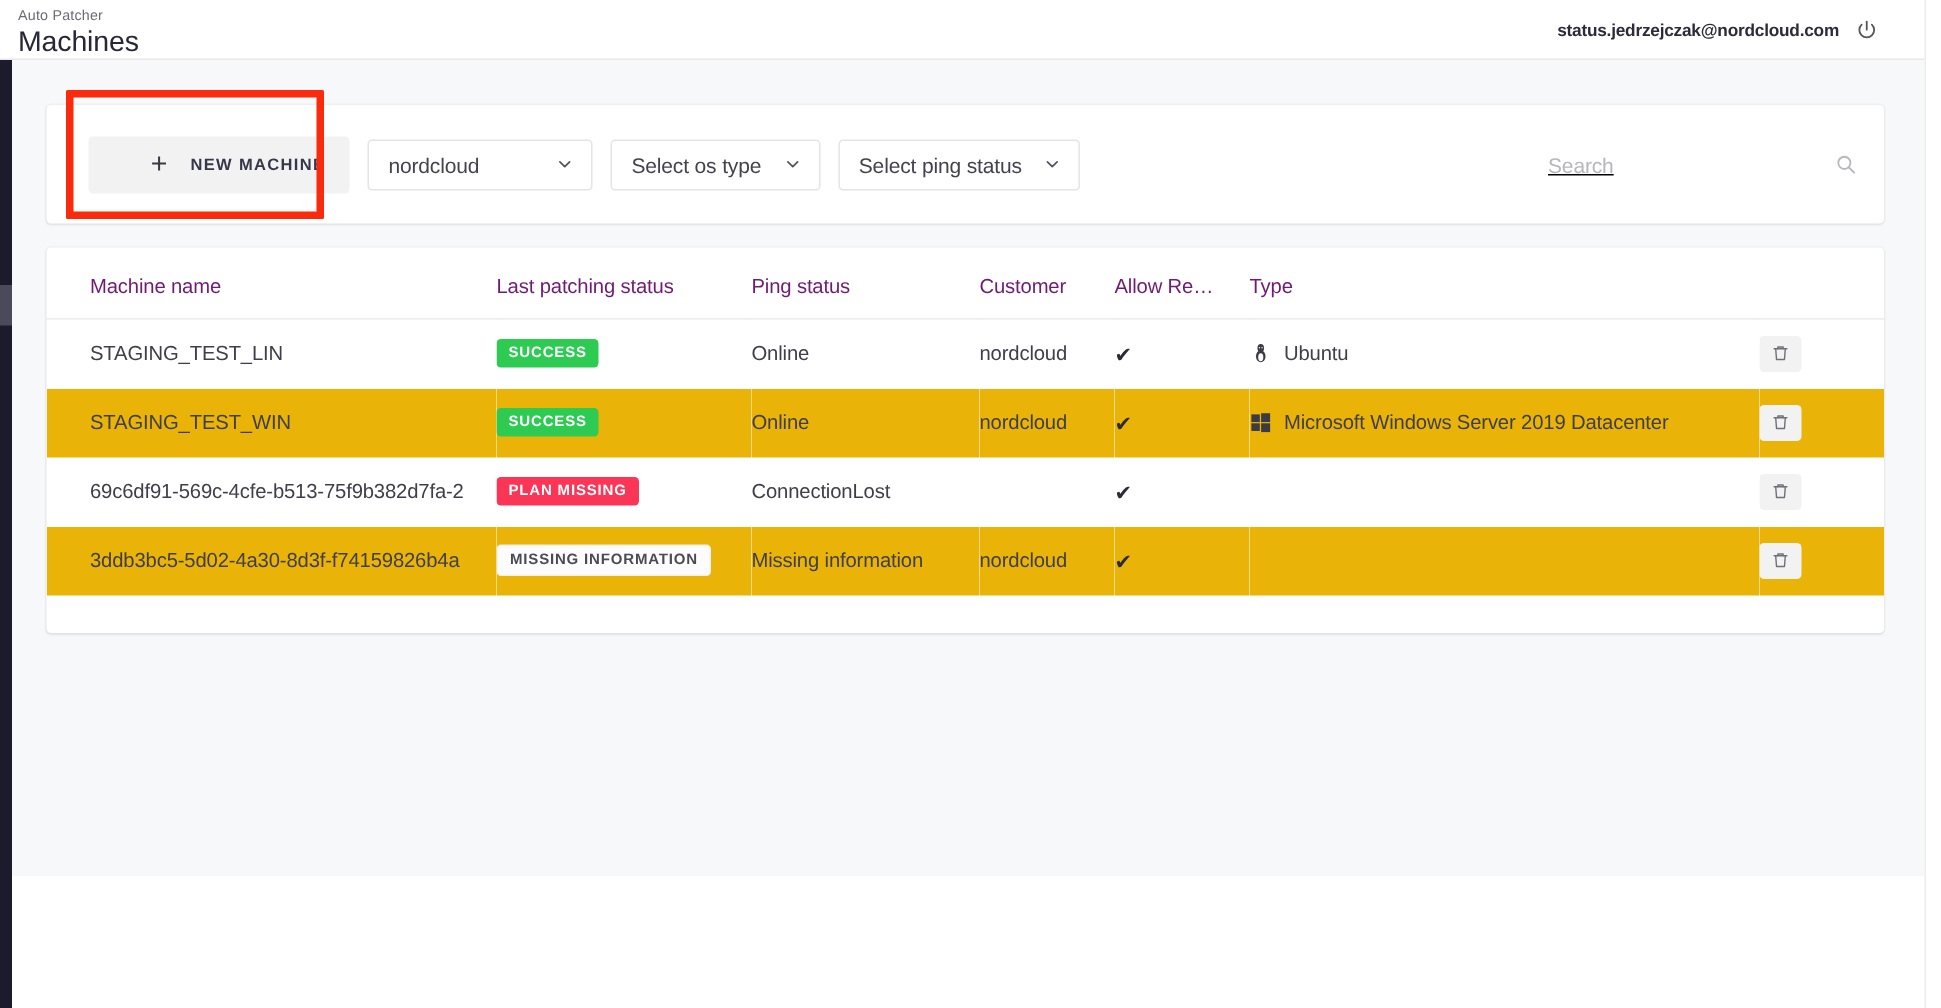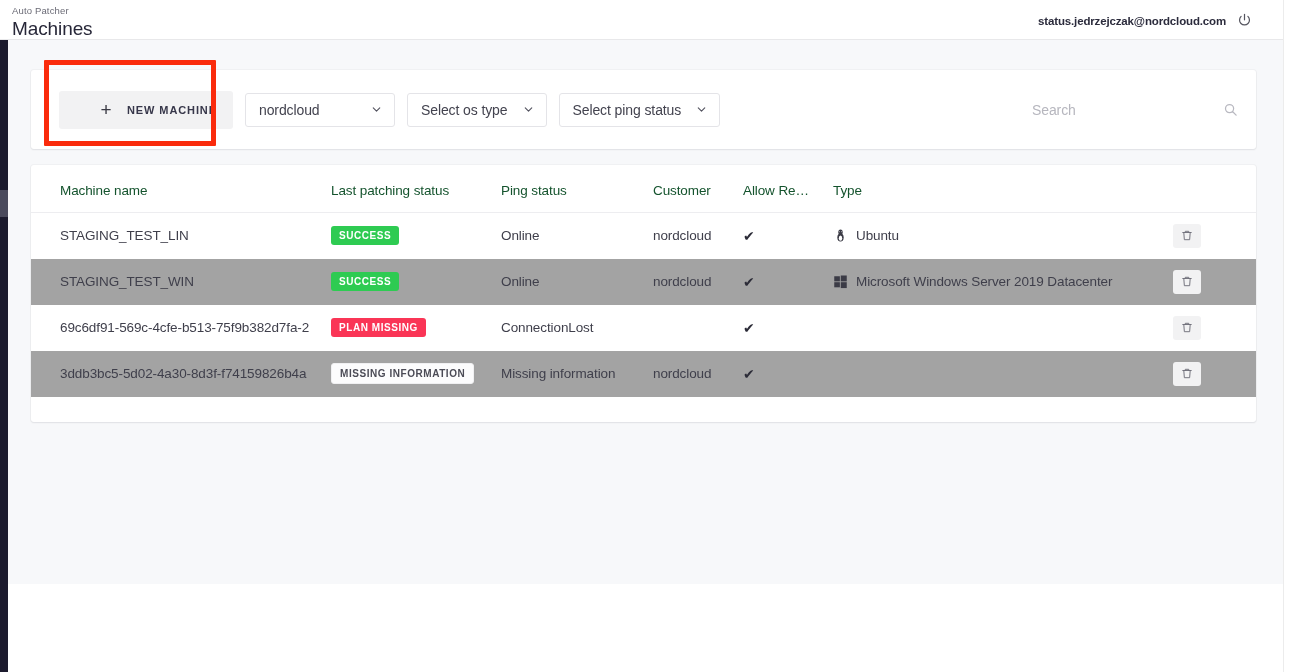--- a/index.html
+++ b/index.html
@@ -150,20 +150,21 @@
   .sel-customer { min-width: 150px; }
   .sel-os { min-width: 126px; }
   .sel-ping { min-width: 150px; }
 
   .search-wrap {
     margin-left: auto;
     position: relative;
     display: flex; align-items: flex-end;
     width: 216px;
     height: 34px;
+    text-decoration: underline;
   }
   .search-input {
     width: 100%; height: 100%;
     border: none; outline: none;
     background: transparent;
     font-family: "Liberation Sans", sans-serif;
     font-size: 14px;
     color: #43434f;
     padding: 0 28px 0 6px;
     letter-spacing: -.1px;
@@ -199,39 +200,39 @@
   }
   table.grid {
     width: 1225px;
     border-collapse: collapse;
     table-layout: fixed;
   }
   table.grid th {
     text-align: left;
     font-weight: normal;
     font-size: 13.5px;
-    color: #14532d;
+    color: #701a75;
     letter-spacing: -.1px;
     padding: 18px 0 14px 0;
     border-bottom: 1px solid #ededf0;
     white-space: nowrap;
     overflow: hidden;
     text-overflow: ellipsis;
   }
   table.grid td {
     font-size: 13.5px;
     color: #3f3f4b;
     letter-spacing: -.1px;
     padding: 0;
     height: 46px;
     vertical-align: middle;
     white-space: nowrap;
     overflow: hidden;
   }
-  tbody tr.alt td { background: #a3a3a3; }
+  tbody tr.alt td { background: #eab308; }
 
   .c-name   { width: 300px; padding-left: 29px !important; }
   .c-patch  { width: 170px; }
   .c-ping   { width: 152px; margin-left: 12px; }
   .c-cust   { width:  90px; }
   .c-allow  { width:  90px; }
   .c-type   { width: 340px; }
   .c-act    { width:  84px; }
 
   th.c-name { padding-left: 29px; }

